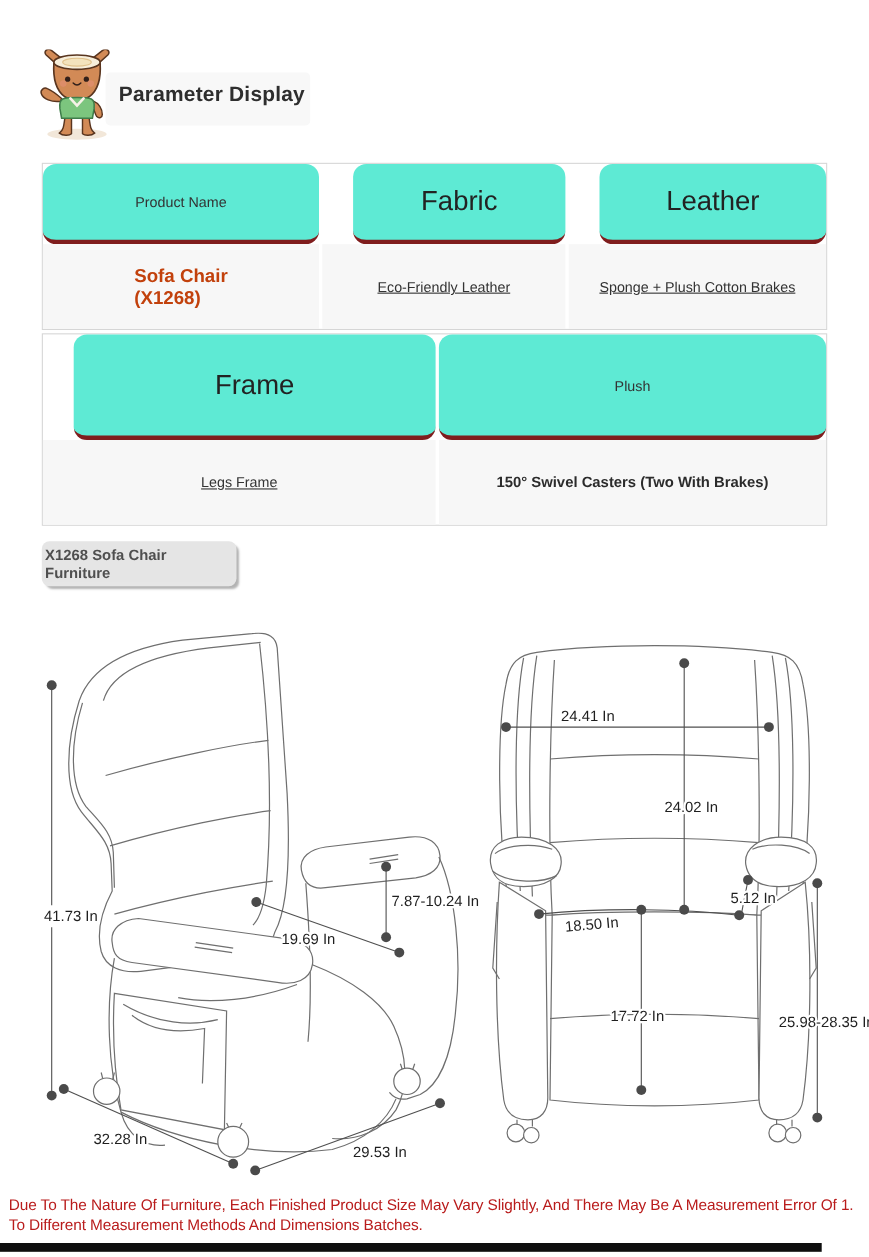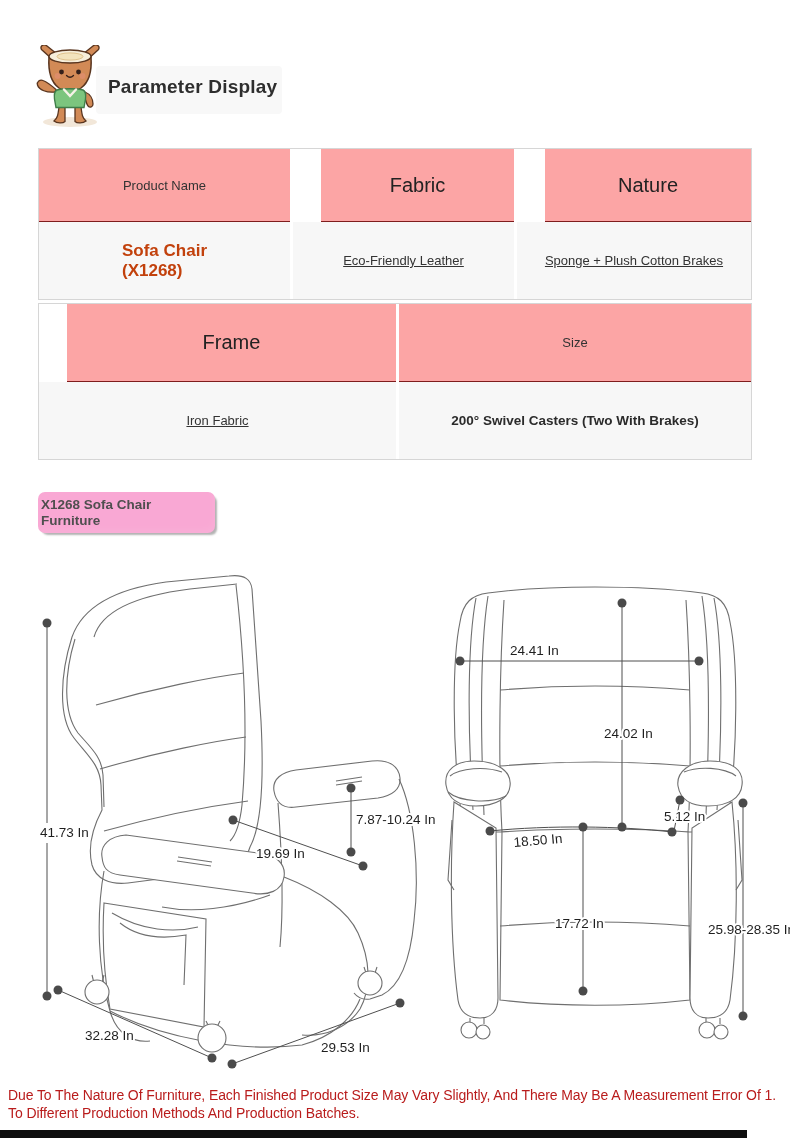--- a/index.html
+++ b/index.html
@@ -7,31 +7,31 @@
         font-family:"Liberation Sans",sans-serif;color:#222;}
   
   .title-glow{position:absolute;left:96px;top:66px;width:186px;height:48px;background:#f8f8f8;border-radius:4px;}
   .page-title{position:absolute;left:108px;top:76px;font-size:19px;font-weight:700;color:#2e2e2e;letter-spacing:.2px;}
   .mascot{position:absolute;left:30px;top:45px;}
   
   .spec-table{position:absolute;left:38px;width:714px;background:#fff;border:1px solid #d6d6d6;box-sizing:border-box;}
   .t1{top:148px;display:grid;grid-template-columns:251px 221px 1fr;column-gap:3px;}
   .t2{top:303px;display:grid;grid-template-columns:357px 1fr;column-gap:3px;}
   .cell{display:flex;align-items:center;justify-content:center;text-align:center;box-sizing:border-box;padding:4px 10px;}
-  .hcell{background:#fca5a5;border-bottom:1px solid #7f1d1d;}
+  .hcell{background:#5eead4;border-bottom:4px solid #7f1d1d;border-radius:12px;}
   .dcell{background:#f7f7f7;}
   .t1 .hcell{height:73px;} .t1 .dcell{height:77px;}
-  .t2 .hcell{height:78px;} .t2 .dcell{height:77px;}
+  .t2 .hcell{height:96px;} .t2 .dcell{height:77px;}
   .fs-small{font-size:13px;color:#333;}
-  .fs-big{font-size:20px;color:#222;font-weight:500;margin-left:28px;}
+  .fs-big{font-size:25px;color:#222;font-weight:500;margin-left:28px;}
   .fs-name{font-size:17px;font-weight:700;color:#c2410c;white-space:pre-line;text-align:left;line-height:20px;}
   .fs-val{font-size:13px;color:#333;text-decoration:underline;}
   .fs-valb{font-size:13.5px;color:#2b2b2b;font-weight:600;}
   
-  .dim-badge{position:absolute;left:38px;top:492px;width:177px;height:41px;background:#f9a8d4;border-radius:7px;
+  .dim-badge{position:absolute;left:38px;top:492px;width:177px;height:41px;background:#e5e5e5;border-radius:7px;
              box-shadow:3px 3px 2px -1px rgba(0,0,0,.3), inset -2px -4px 6px rgba(255,255,255,.07);
              color:#4f4f4f;font-size:13.5px;font-weight:700;line-height:15.5px;padding:5px 0 0 3px;box-sizing:border-box;overflow:hidden;}
   
   .chair-svg{position:absolute;}
   .chair-svg path,.chair-svg circle.wheel,.chair-svg ellipse{fill:#ffffff;stroke:#6f6f6f;stroke-width:1.1;}
   .chair-svg path.open{fill:none;}
   .chair-svg .dim{stroke:#4f4f4f;stroke-width:1;fill:none;}
   .chair-svg circle.dot{fill:#4a4a4a;stroke:none;}
   .chair-svg text{font-family:"Liberation Sans",sans-serif;font-size:13.5px;fill:#1f1f1f;
                   paint-order:stroke;stroke:#ffffff;stroke-width:4px;stroke-linejoin:round;}
@@ -63,32 +63,32 @@
     <path d="M29,62 C28,70 27.5,73.5 24,76 C27,78.5 33,78.5 35,76.5 L35,62 Z" fill="#d28a56" stroke="#59351f" stroke-width="1.3"></path>
     <path d="M51,62 C52,70 52.5,73.5 56,76 C53,78.5 47,78.5 45,76.5 L45,62 Z" fill="#d28a56" stroke="#59351f" stroke-width="1.3"></path>
     <path d="M27,45 C25,46 24,50 24.5,54 L26,62.5 L54,62.5 L55.5,54 C56,50 55,46 53,45 C48,43.3 32,43.3 27,45 Z" fill="#7cc57e" stroke="#3f7d4a" stroke-width="1.4"></path>
     <path d="M34,44.5 L40,51 L46,44.5" fill="none" stroke="#f6f2e8" stroke-width="2.4" stroke-linecap="round"></path>
   </svg>
   <div class="page-title">Parameter Display</div>
 
   <div class="spec-table t1">
     <div class="cell hcell fs-small">Product Name</div>
     <div class="cell hcell fs-big">Fabric</div>
-    <div class="cell hcell fs-big">Nature</div>
+    <div class="cell hcell fs-big">Leather</div>
     <div class="cell dcell fs-name">Sofa Chair
 (X1268)</div>
     <div class="cell dcell fs-val">Eco-Friendly Leather</div>
     <div class="cell dcell fs-val">Sponge + Plush Cotton Brakes</div>
   </div>
 
   <div class="spec-table t2">
     <div class="cell hcell fs-big">Frame</div>
-    <div class="cell hcell fs-small">Size</div>
-    <div class="cell dcell fs-val">Iron Fabric</div>
-    <div class="cell dcell fs-valb">200° Swivel Casters (Two With Brakes)</div>
+    <div class="cell hcell fs-small">Plush</div>
+    <div class="cell dcell fs-val">Legs Frame</div>
+    <div class="cell dcell fs-valb">150° Swivel Casters (Two With Brakes)</div>
   </div>
 
   <div class="dim-badge">
     <div>X1268 Sofa Chair</div>
     <div>Furniture</div>
   </div>
 
   <svg class="chair-svg" style="left:40px;top:575px;" width="420" height="500" viewBox="0 0 420 500">
 
     <path d="M32,62 C20,100 18,142 34,163 C48,181 60,190 61,210 L62,235 C52,254 48,274 52,290 C56,304 70,310 88,308
@@ -202,17 +202,17 @@
     <text x="70" y="75">24.41 In</text>
     <text x="164" y="158">24.02 In</text>
     <text x="224" y="241">5.12 In</text>
     <text x="74" y="267" transform="rotate(-5 74 267)">18.50 In</text>
     <text x="115" y="348">17.72 In</text>
     <text x="268" y="354">25.98-28.35 In</text>
   </svg>
 
   <div class="footer">
     <div>Due To The Nature Of Furniture, Each Finished Product Size May Vary Slightly, And There May Be A Measurement Error Of 1.</div>
-    <div>To Different Production Methods And Production Batches.</div>
+    <div>To Different Measurement Methods And Dimensions Batches.</div>
   </div>
   <div class="bottom-bar"></div>
 
 </div>
 
 </body></html>

